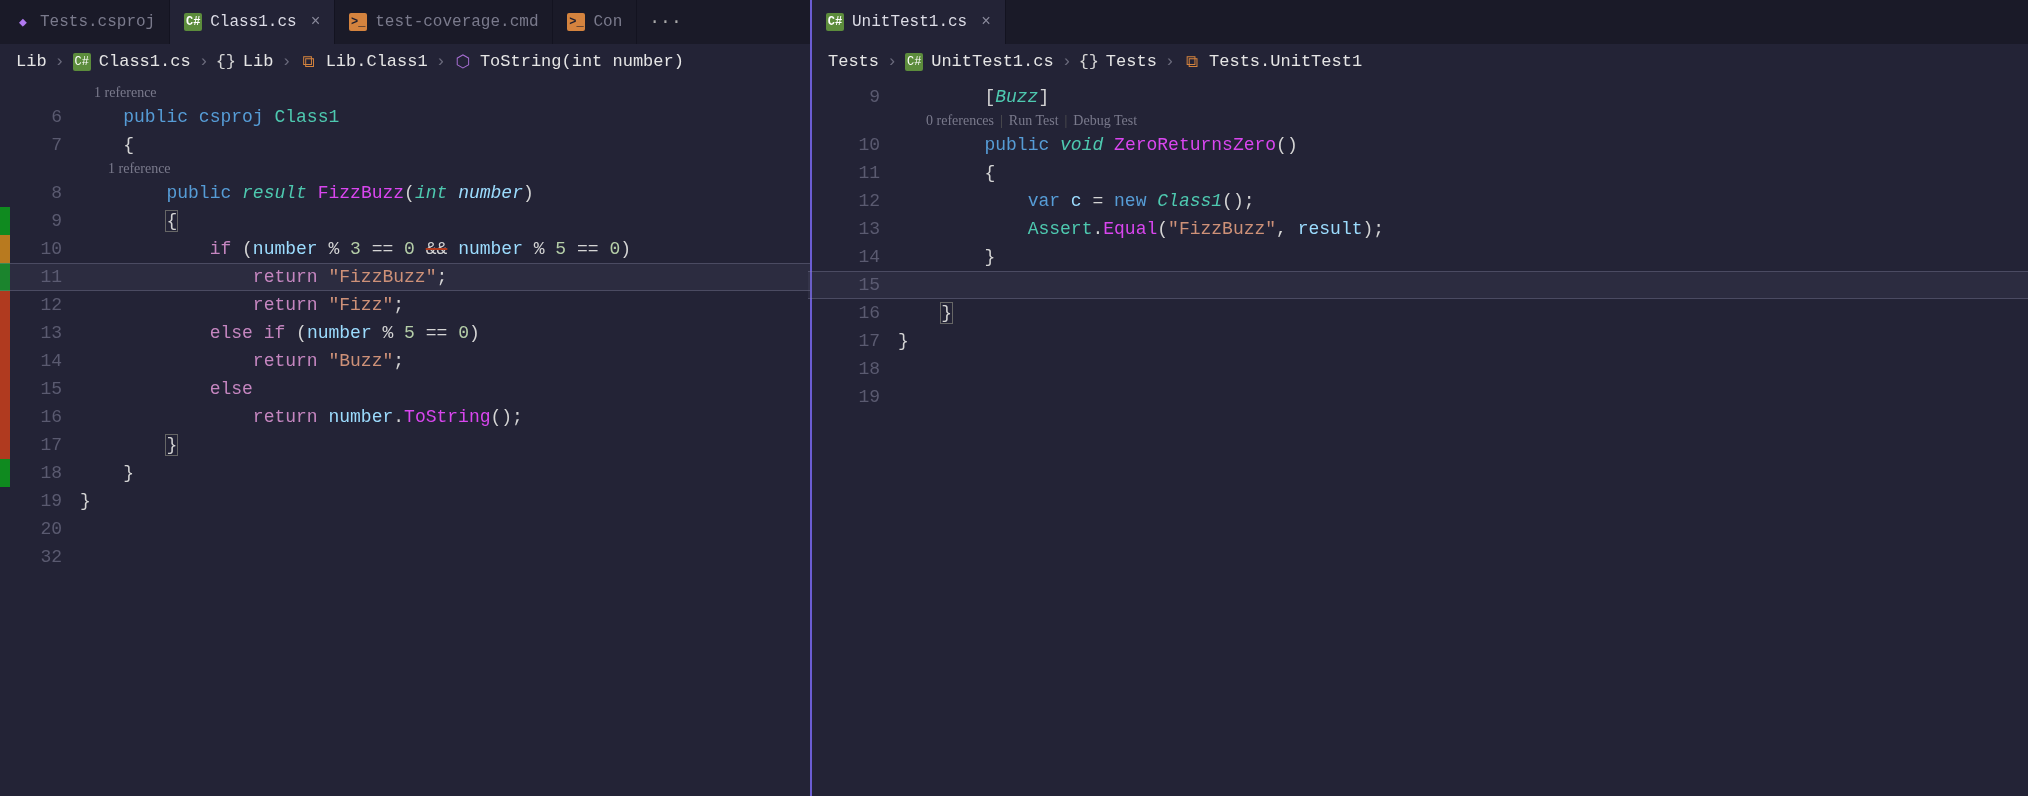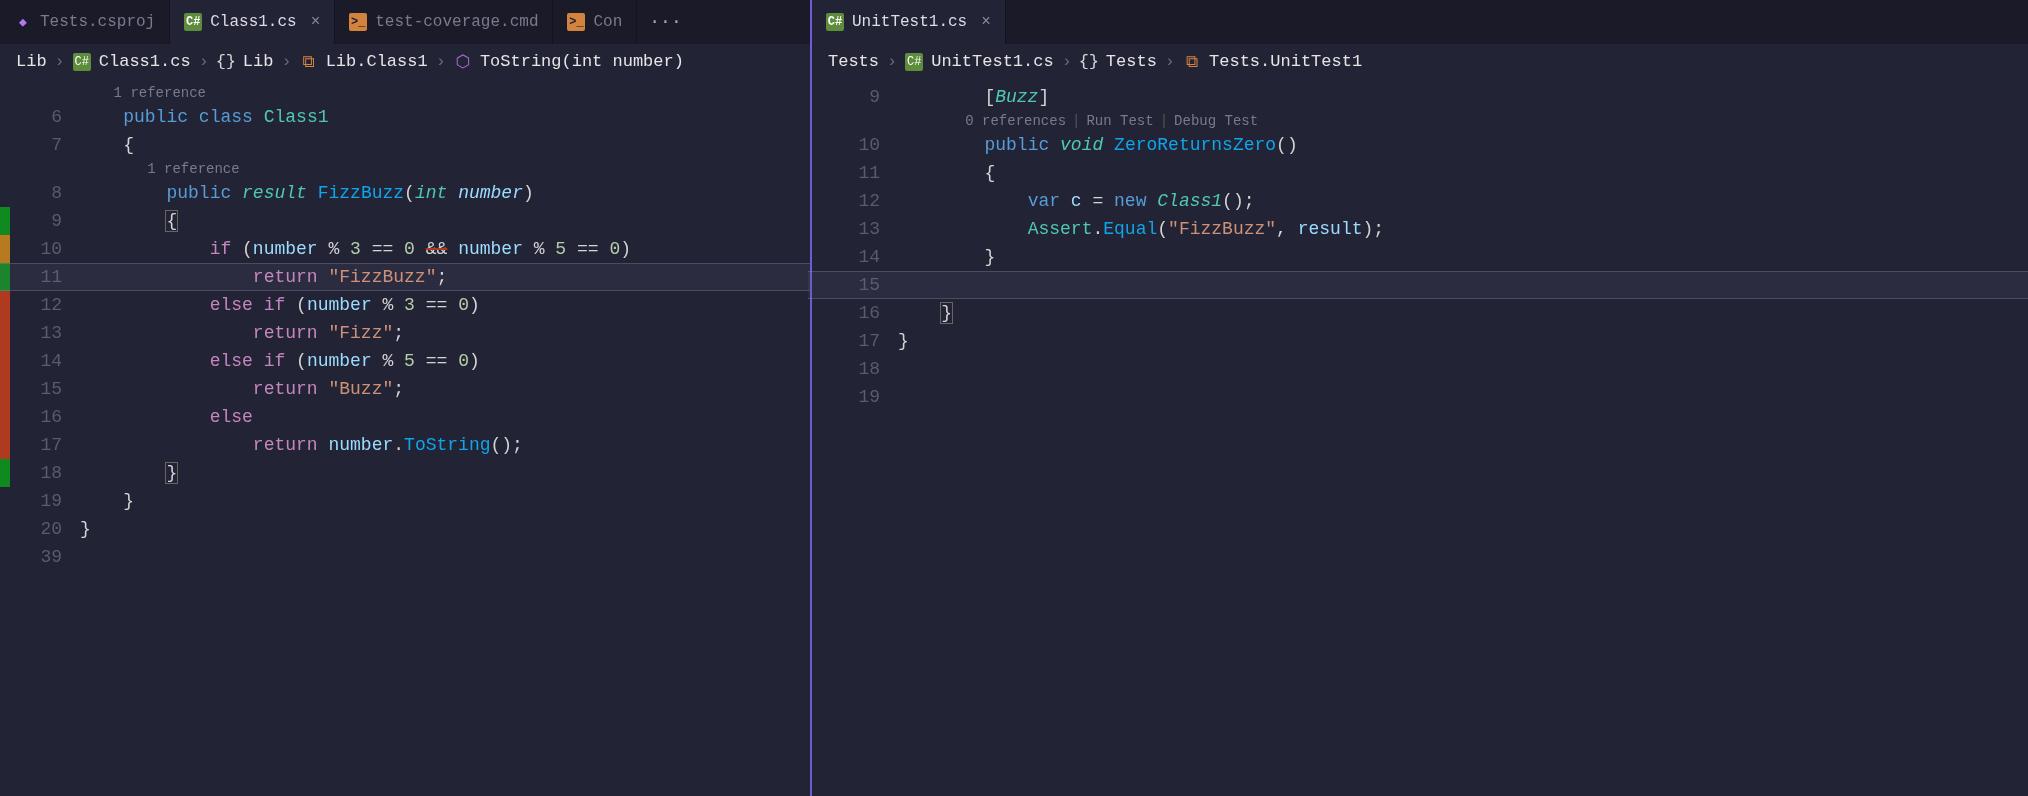--- a/index.html
+++ b/index.html
@@ -79,38 +79,38 @@
 .line {
   height: 28px;
   line-height: 28px;
   white-space: pre;
 }
 .cov-green { background: #0f8a1f; width: 10px; height: 28px; }
 .cov-orange { background: #b87a1f; width: 10px; height: 28px; }
 .cov-red { background: #b03a1f; width: 10px; height: 28px; }
 .cov-none { width: 10px; height: 28px; }
 .code-area { flex: 1; position: relative; }
-.codelens { font-size: 14px; color: #7a7a8c; height: 20px; line-height: 20px; padding-left: 0; }
+.codelens { font-size: 14px; color: #7a7a8c; height: 20px; line-height: 20px; padding-left: 0; font-family: Liberation Serif, serif; }
 .codelens span { cursor: pointer; }
 .codelens-sep { padding: 0 6px; color: #555; }
 .highlighted-line {
   position: absolute;
   left: -90px;
   right: 0;
   height: 28px;
   background: rgba(100,100,130,0.15);
   border-top: 1px solid rgba(150,150,180,0.3);
   border-bottom: 1px solid rgba(150,150,180,0.3);
   pointer-events: none;
 }
 .tok-kw { color: #c586c0; }
 .tok-mod { color: #569cd6; }
 .tok-type { color: #4ec9b0; font-style: italic; }
 .tok-type-nf { color: #4ec9b0; }
-.tok-method { color: #0ea5e9; }
+.tok-method { color: #d946ef; }
 .tok-param { color: #9cdcfe; font-style: italic; }
 .tok-var { color: #9cdcfe; }
 .tok-num { color: #b5cea8; }
 .tok-str { color: #ce9178; }
 .tok-attr { color: #4ec9b0; font-style: italic; }
 .brace-box { outline: 1px solid #666; }
 .matchbox { outline: 1px solid #666; }
 .strike { text-decoration: line-through; text-decoration-color: #b03a1f; text-decoration-thickness: 2px; }
 .bc-text { color: #e5e5e5; }
 </style>
@@ -189,32 +189,31 @@
         <div class="line">11</div>
         <div class="line">12</div>
         <div class="line">13</div>
         <div class="line">14</div>
         <div class="line">15</div>
         <div class="line">16</div>
         <div class="line">17</div>
         <div class="line">18</div>
         <div class="line">19</div>
         <div class="line">20</div>
-        <div class="line">39</div>
+        <div class="line">32</div>
       </div>
     <div class="code-area" id="code-left">
         <div class="codelens"><span style="white-space:pre">    </span><span>1 reference</span></div>
-        <div class="line" style="position:relative"><span style="position:relative">    <span class="tok-mod">public</span> <span class="tok-mod">class</span> <span class="tok-type-nf">Class1</span></span></div>
+        <div class="line" style="position:relative"><span style="position:relative">    <span class="tok-mod">public</span> <span class="tok-mod">csproj</span> <span class="tok-type-nf">Class1</span></span></div>
         <div class="line" style="position:relative"><span style="position:relative">    {</span></div>
         <div class="codelens"><span style="white-space:pre">        </span><span>1 reference</span></div>
         <div class="line" style="position:relative"><span style="position:relative">        <span class="tok-mod">public</span> <span class="tok-type">result</span> <span class="tok-method">FizzBuzz</span>(<span class="tok-type">int</span> <span class="tok-param">number</span>)</span></div>
         <div class="line" style="position:relative"><span style="position:relative">        <span class="brace-box">{</span></span></div>
         <div class="line" style="position:relative"><span style="position:relative">            <span class="tok-kw">if</span> (<span class="tok-var">number</span> % <span class="tok-num">3</span> == <span class="tok-num">0</span> <span class="strike">&amp;&amp;</span> <span class="tok-var">number</span> % <span class="tok-num">5</span> == <span class="tok-num">0</span>)</span></div>
         <div class="line" style="position:relative"><div class="highlighted-line"></div><span style="position:relative">                <span class="tok-kw">return</span> <span class="tok-str">"FizzBuzz"</span>;</span></div>
-        <div class="line" style="position:relative"><span style="position:relative">            <span class="tok-kw">else</span> <span class="tok-kw">if</span> (<span class="tok-var">number</span> % <span class="tok-num">3</span> == <span class="tok-num">0</span>)</span></div>
         <div class="line" style="position:relative"><span style="position:relative">                <span class="tok-kw">return</span> <span class="tok-str">"Fizz"</span>;</span></div>
         <div class="line" style="position:relative"><span style="position:relative">            <span class="tok-kw">else</span> <span class="tok-kw">if</span> (<span class="tok-var">number</span> % <span class="tok-num">5</span> == <span class="tok-num">0</span>)</span></div>
         <div class="line" style="position:relative"><span style="position:relative">                <span class="tok-kw">return</span> <span class="tok-str">"Buzz"</span>;</span></div>
         <div class="line" style="position:relative"><span style="position:relative">            <span class="tok-kw">else</span></span></div>
         <div class="line" style="position:relative"><span style="position:relative">                <span class="tok-kw">return</span> <span class="tok-var">number</span>.<span class="tok-method">ToString</span>();</span></div>
         <div class="line" style="position:relative"><span style="position:relative">        <span class="brace-box">}</span></span></div>
         <div class="line" style="position:relative"><span style="position:relative">    }</span></div>
         <div class="line" style="position:relative"><span style="position:relative">}</span></div>
         <div class="line" style="position:relative"><span style="position:relative"></span></div>
       </div>

